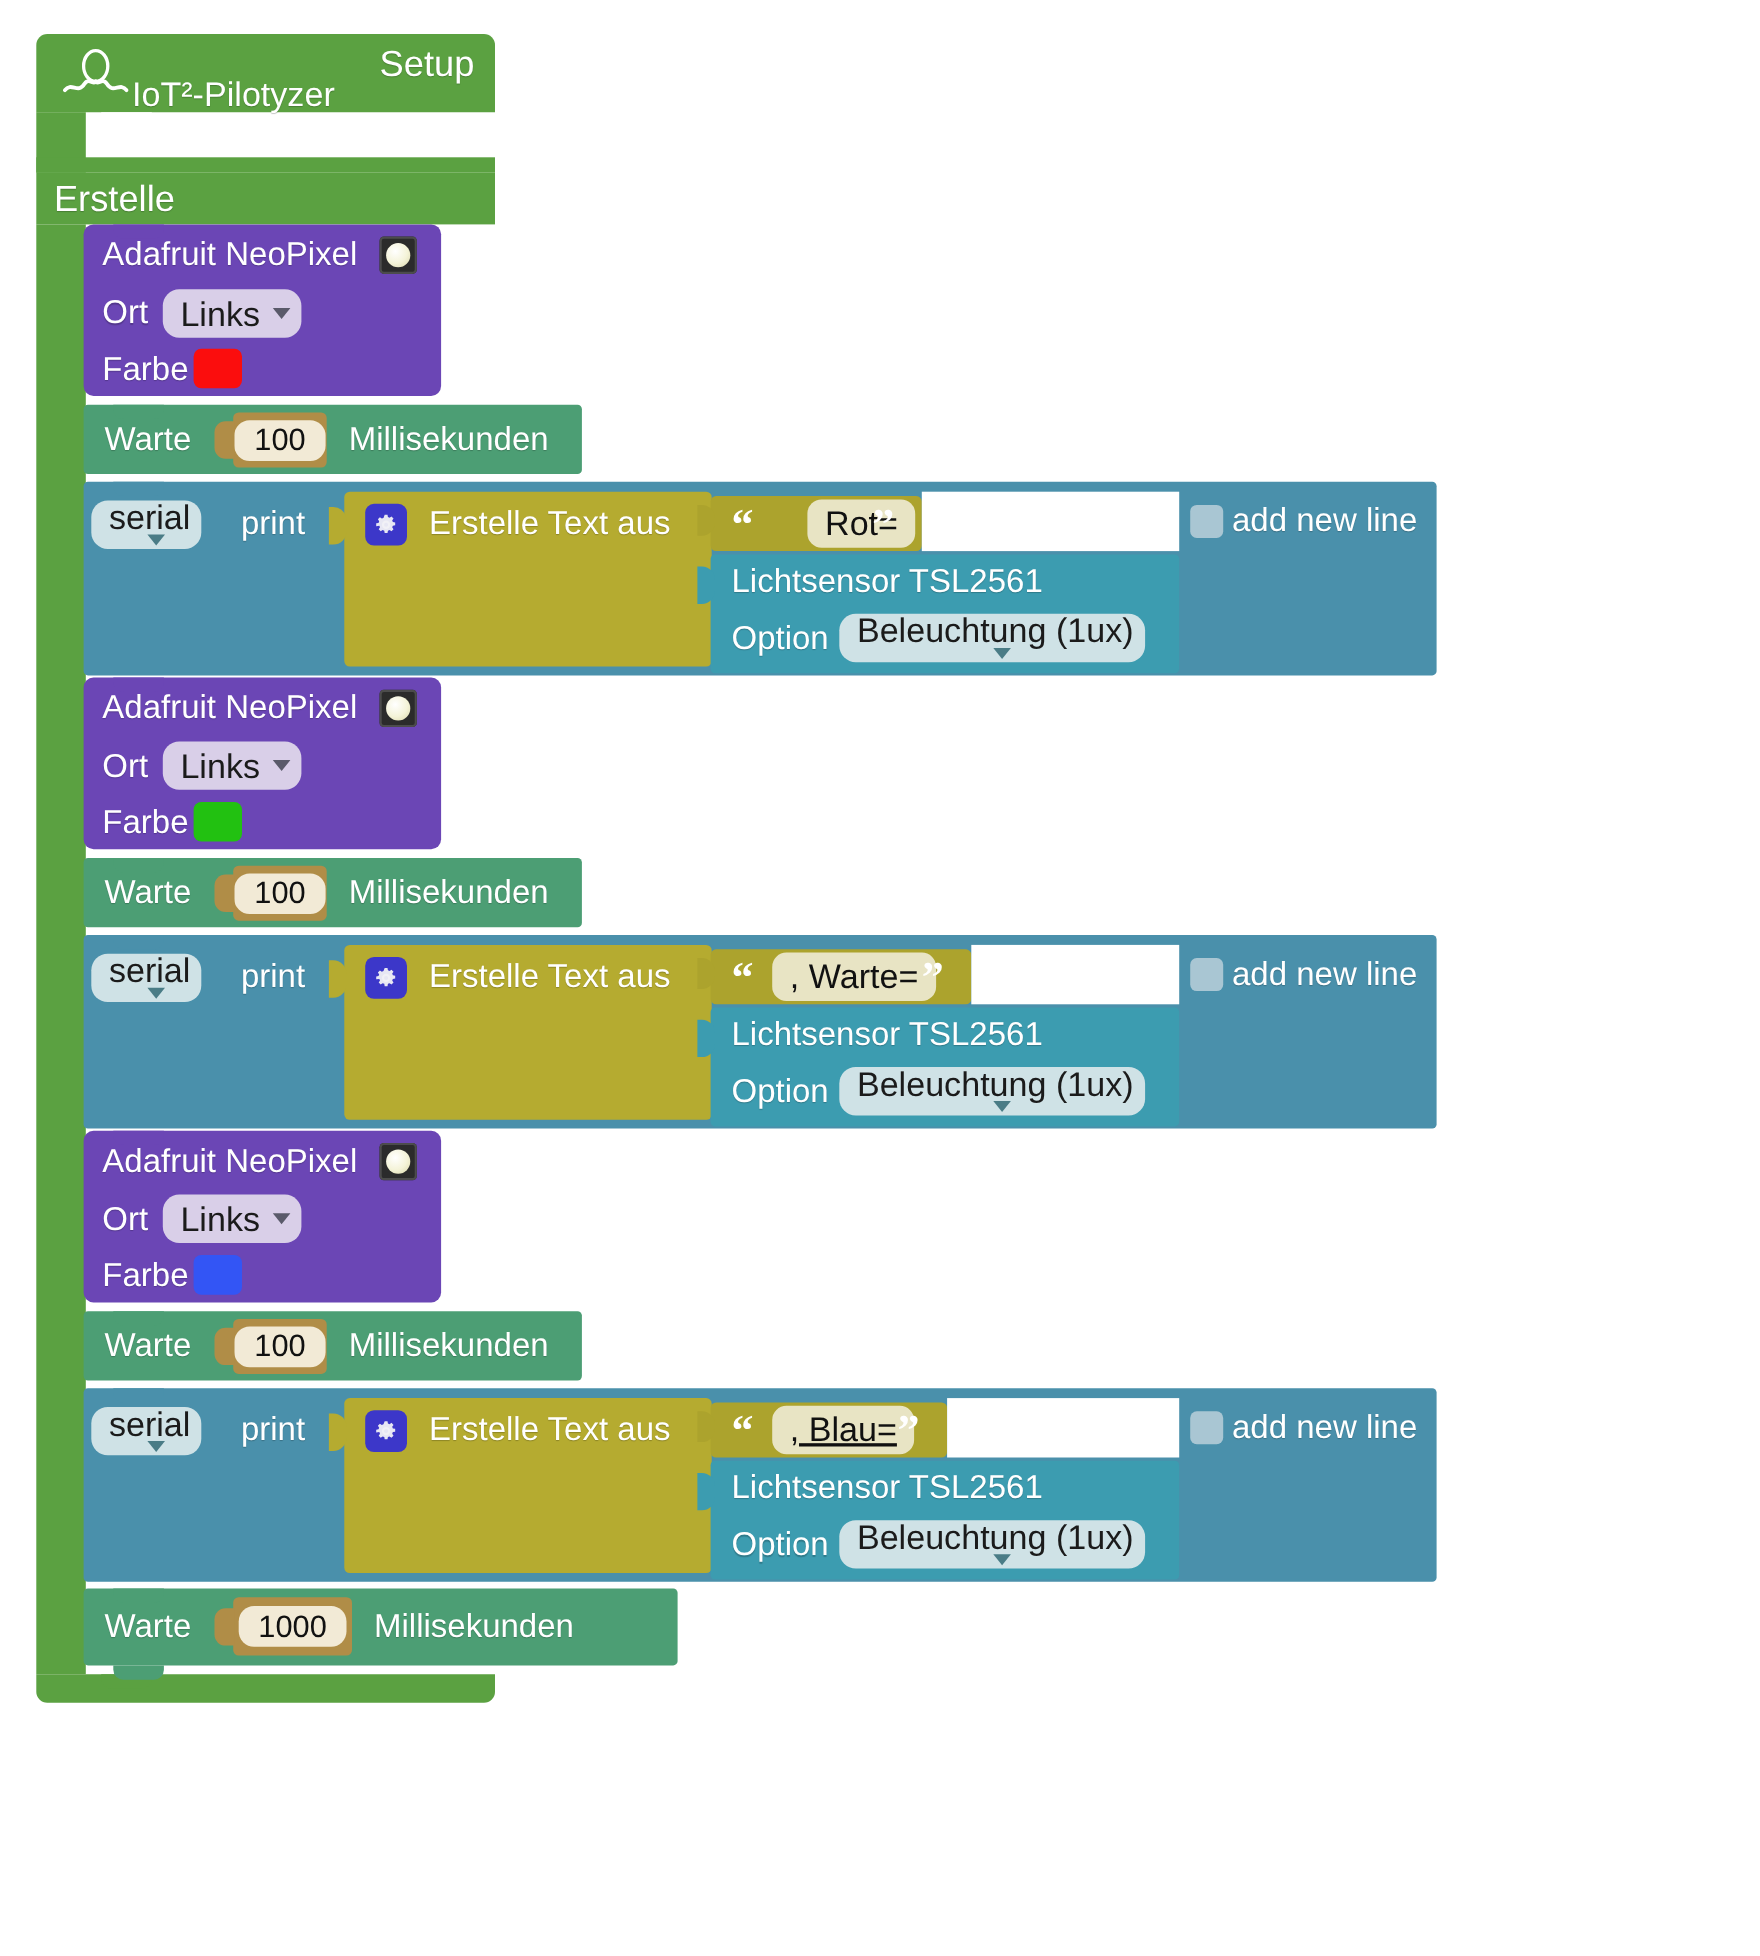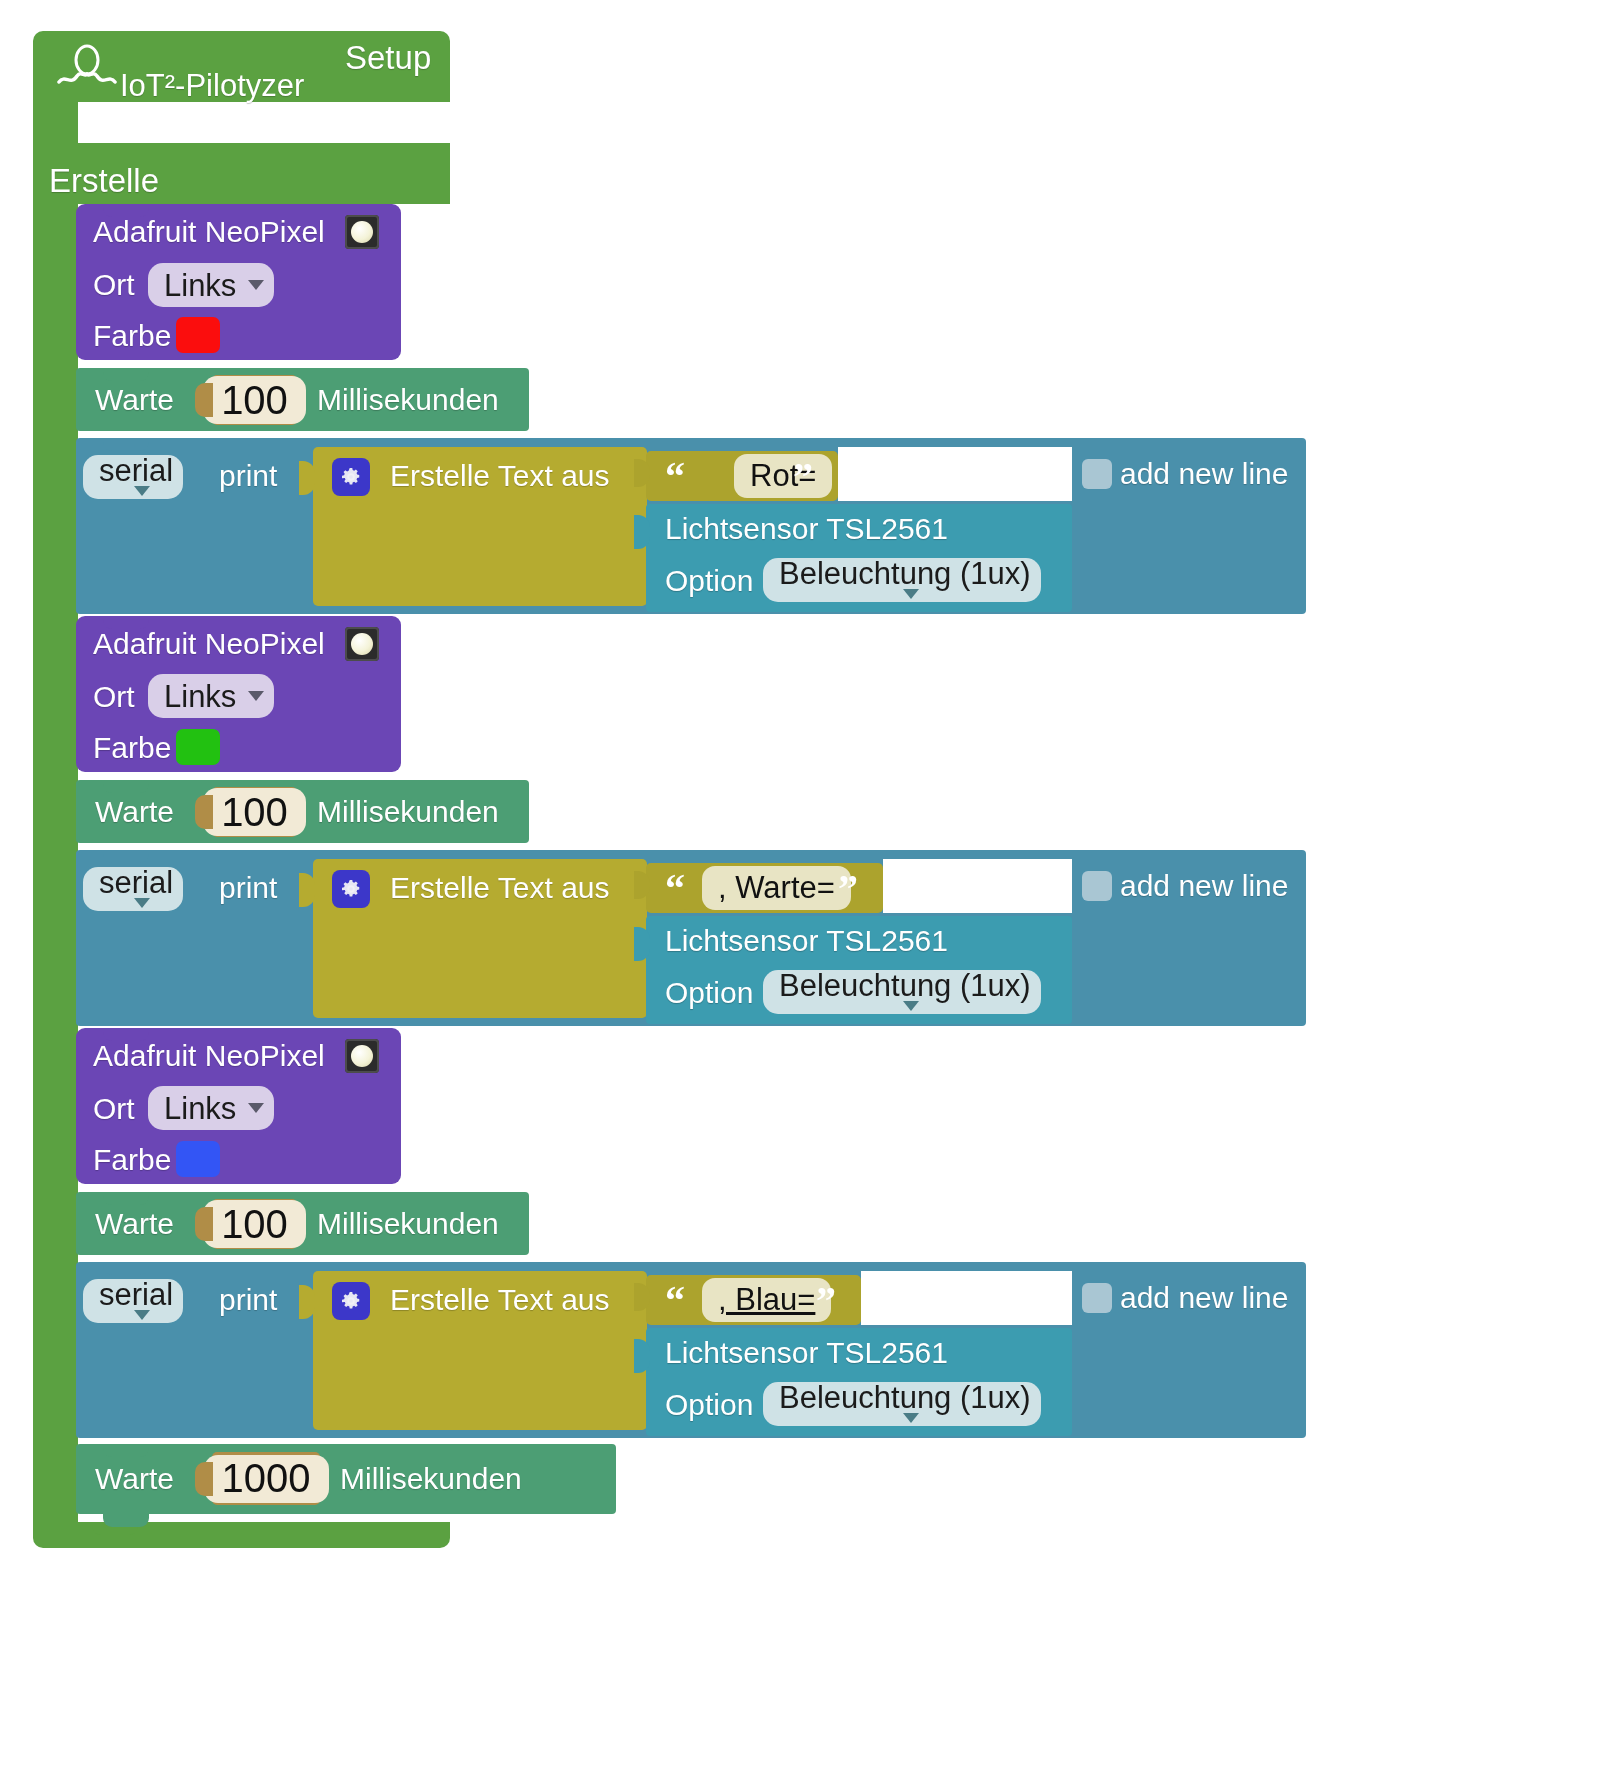--- a/index.html
+++ b/index.html
@@ -113,22 +113,22 @@
     content:"";position:absolute;left:-17px;top:50%;
     transform:translateY(-50%);
     width:18px;height:34px;background:#b08d47;
     border-radius:10px 0 0 10px;
   }
   .numfield{
     background:#f2ead6;
     border-radius:14px;
     display:flex;align-items:center;justify-content:center;
     color:#111;
-    font-size:40px;
-    height:48px;
+    font-size:28px;
+    height:37px;
     box-sizing:border-box;
     padding:0 18px;
   }
 
   
   .strfield{
     background:#e8e4c4;
     border-radius:13px;
     display:flex;align-items:center;justify-content:center;
     color:#111;font-size:31px;height:44px;

